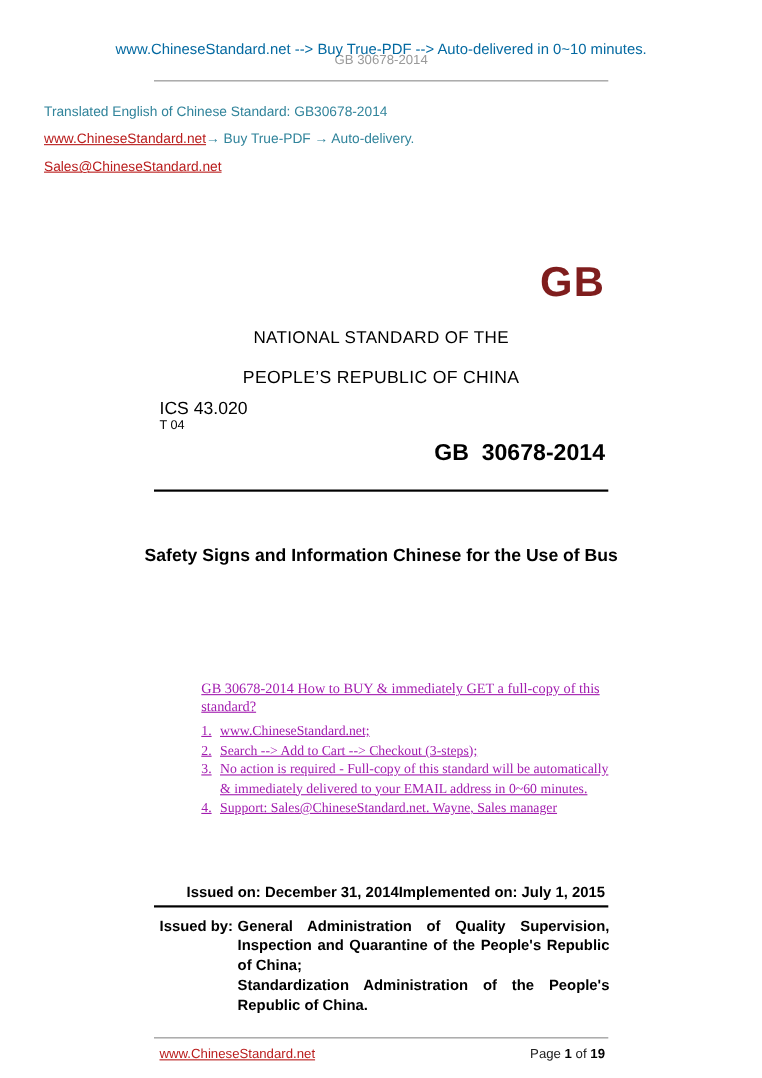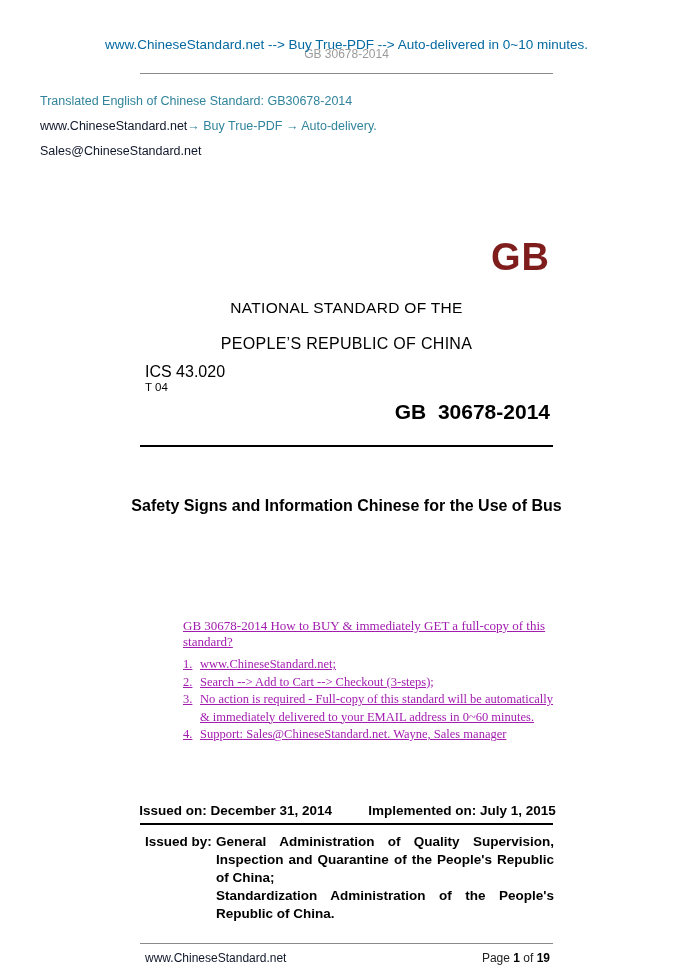--- a/index.html
+++ b/index.html
@@ -22,21 +22,21 @@
   }
   .promo {
     position: absolute; top: 21px; left: 0; width: 100%;
     text-align: center; color: #0369a1; font-size: 13.5px; z-index: 2;
   }
   .rule { position: absolute; left: 100px; right: 100px; border-top: 1px solid #8a8a8a; }
   .rule-top { top: 57px; }
 
   .teal-block { position: absolute; top: 78px; left: 0; width: 100%; color: #31849b; font-size: 12.5px; }
   .teal-line { margin-bottom: 11px; line-height: 14px; }
-  .link { color: #0f172a; cursor: pointer; }
+  .link { color: #b91c1c; text-decoration: underline; cursor: pointer; }
 
   .gb-logo {
     position: absolute; top: 220px; right: 103px;
     font-size: 38px; font-weight: bold; letter-spacing: 1px; color: #7f1d1d;
   }
   .nat1 { position: absolute; top: 283px; left: 0; width: 100%; text-align: center; font-size: 15.5px; letter-spacing: 0.3px; }
   .nat2 { position: absolute; top: 319px; left: 0; width: 100%; text-align: center; font-size: 16px; letter-spacing: 0.3px; }
 
   .ics    { position: absolute; top: 347px; left: 105px; font-size: 16px; }
   .tclass { position: absolute; top: 365px; left: 105px; font-size: 11.5px; }
@@ -58,22 +58,22 @@
     font-family: "Liberation Serif", serif; color: #a21caf; font-size: 12.5px; text-decoration: underline;
   }
   .howto-heading { font-size: 13px; text-align: left; margin-bottom: 6px; }
   .howto-item { display: flex; line-height: 17.5px; }
   .howto-item .num { width: 17px; flex: 0 0 17px; }
   .howto-item .txt { flex: 1; }
 
   
   .dates {
     position: absolute; top: 787px; left: 105px; right: 103px;
-    display: flex; justify-content: center;
-    font-size: 13.5px; font-weight: bold; gap: 36px;
+    display: flex; justify-content: flex-end;
+    font-size: 13.5px; font-weight: bold;
   }
   .dates-rule { top: 807px; border-top: 2px solid #000; }
 
   
   .issuedby {
     position: absolute; top: 817px; left: 105px; right: 99px;
     display: flex; font-size: 13.5px; font-weight: bold; line-height: 18px;
   }
   .ib-label { flex: 0 0 71px; }
   .ib-content { flex: 1; text-align: justify; }

